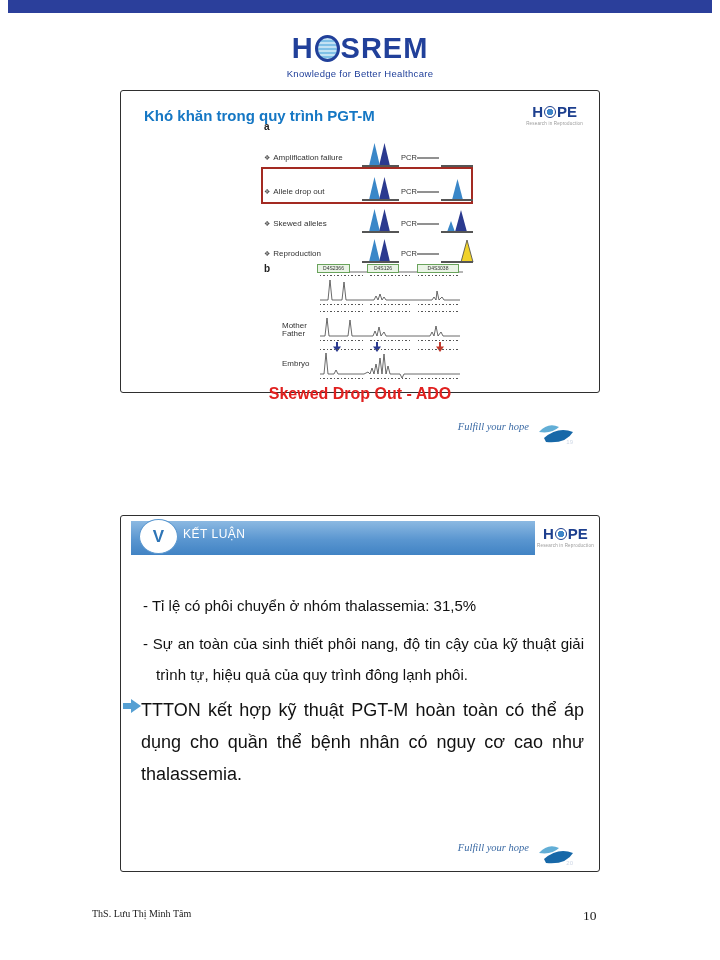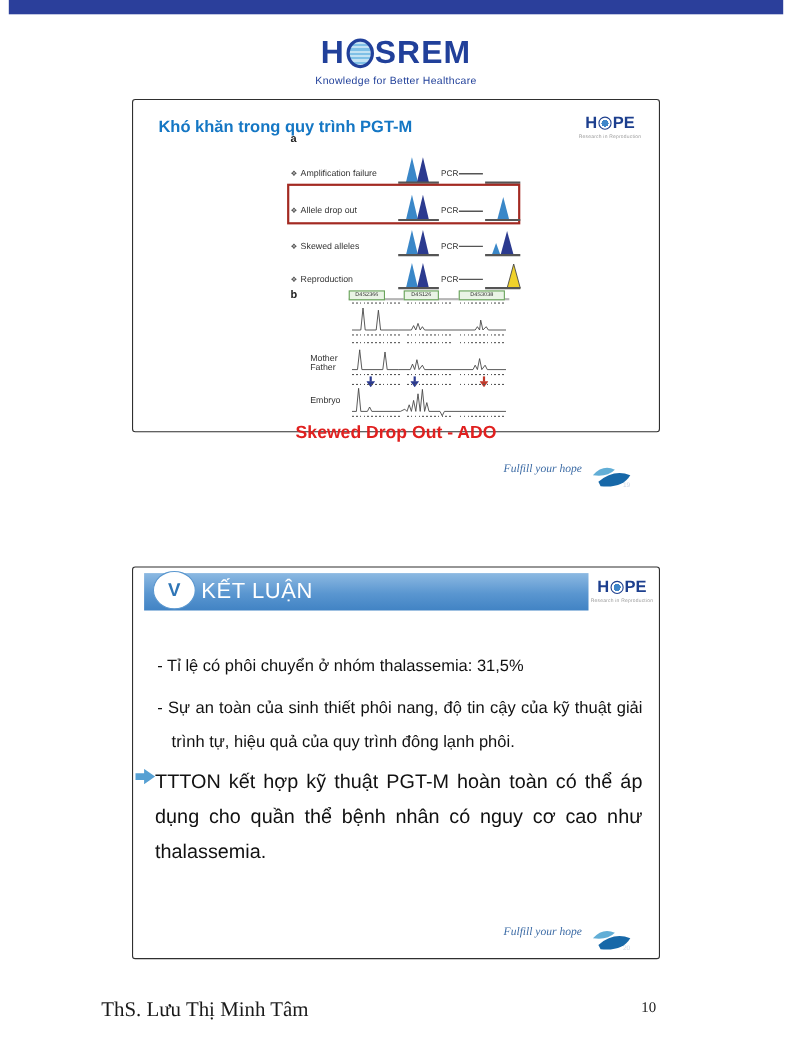--- a/index.html
+++ b/index.html
@@ -65,30 +65,30 @@
   .fulfill-s1 { right:24px; top:330px; } .fulfill-s2 { right:24px; top:326px; }
   .fulfill-txt { font-family:"Liberation Serif", serif; font-style:italic; font-size:10.5px; color:#3c6ba5; }
   .slide-num { position:absolute; right:2px; bottom:2px; font-size:6px; color:#cfd8e6; }
 
   
   .s2-bar { position:absolute; left:10px; top:5px; width:404px; height:34px;
     background:linear-gradient(180deg,#8cb9e2 0%, #5a96d0 55%, #4183c4 100%); }
   .s2-circle { position:absolute; left:18px; top:3px; width:39px; height:35px; background:#fff;
     border:1.5px solid #5a97cf; border-radius:50%; display:flex; align-items:center; justify-content:center;
     font-size:17px; font-weight:bold; color:#2e75b6; }
-  .s2-title { position:absolute; left:62px; top:11px; font-size:20px; color:#fff; letter-spacing:.5px; }
+  .s2-title { position:absolute; left:62px; top:11px; font-size:12px; color:#fff; letter-spacing:.5px; }
   .s2-body { position:absolute; left:22px; top:0; width:441px; font-size:15px; color:#111; }
   .bullet { position:absolute; width:441px; line-height:31px; text-indent:-13px; padding-left:13px; }
   .bullet.justify { text-align:justify; }
   .b1 { top:74px; } .b2 { top:112px; }
   .concl { position:absolute; left:20px; top:178px; width:443px; font-size:18px; line-height:32px;
     color:#111; text-align:justify; }
   .concl-arrow { position:absolute; left:2px; top:183px; }
 
-  .footer-author { position:absolute; left:92px; top:908px; font-family:"Liberation Serif", serif; font-size:19px; color:#1a1a1a; }
+  .footer-author { position:absolute; left:92px; top:908px; font-family:"Liberation Serif", serif; font-size:10px; color:#1a1a1a; }
   .footer-page { position:absolute; left:583px; top:908px; font-family:"Liberation Serif", serif; font-size:13.5px; color:#1a1a1a; }
 </style>
 </head>
 <body>
 
 <div class="page">
 
   <div class="topbar"></div>
 
   <div class="hosrem">

